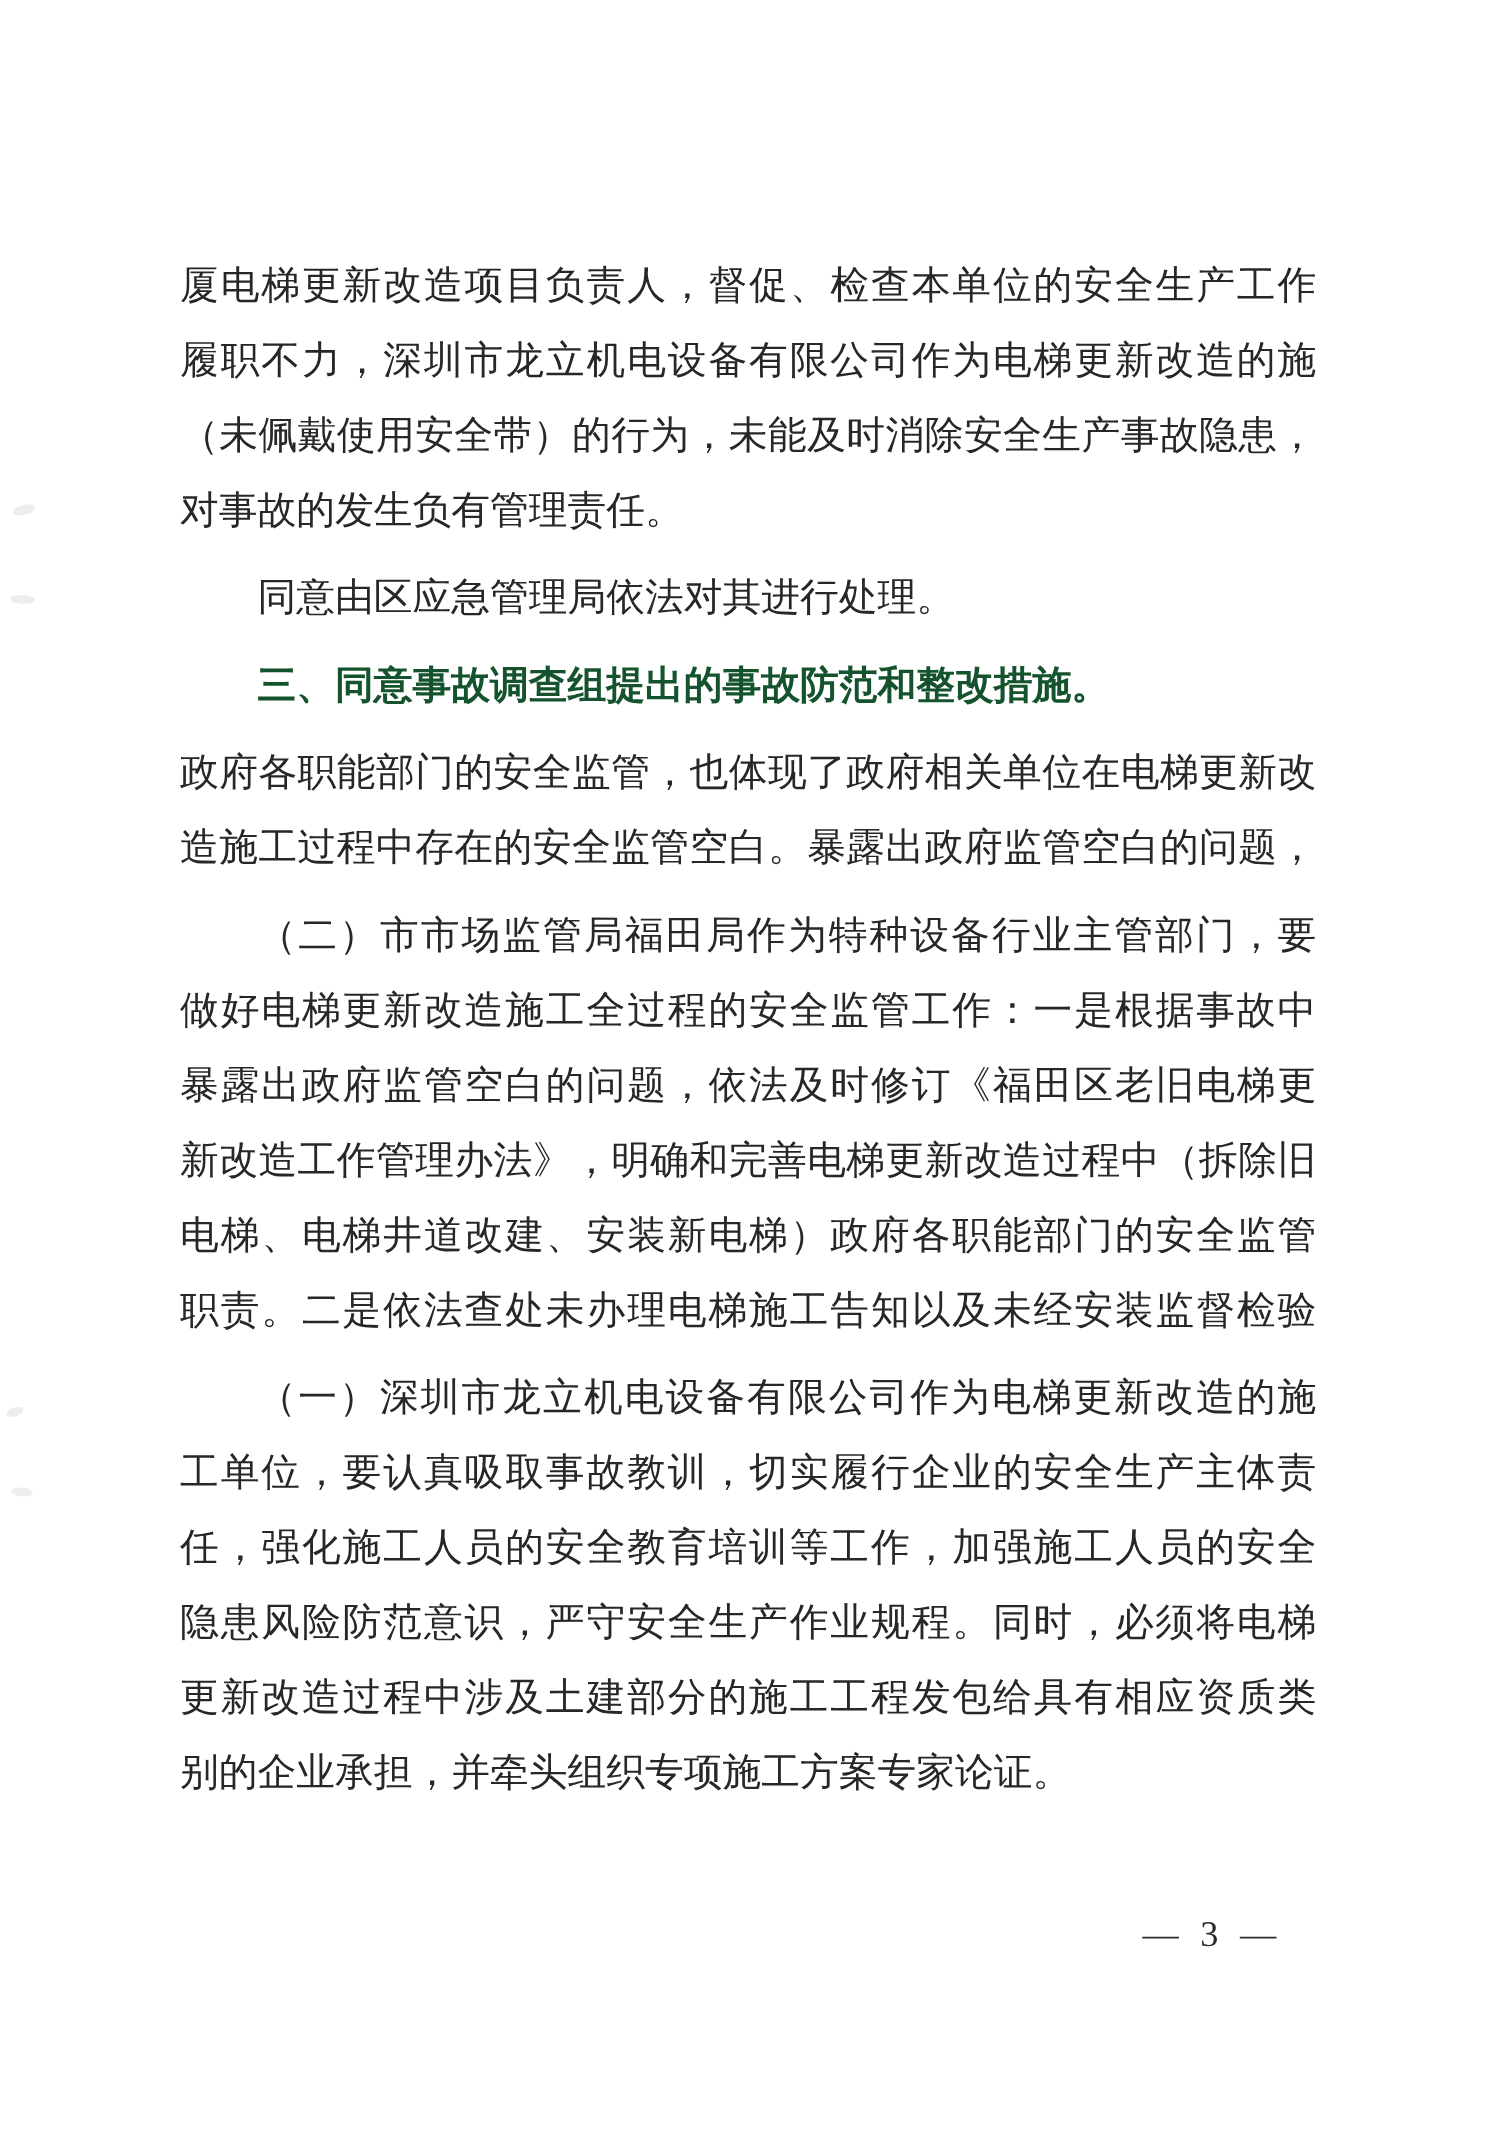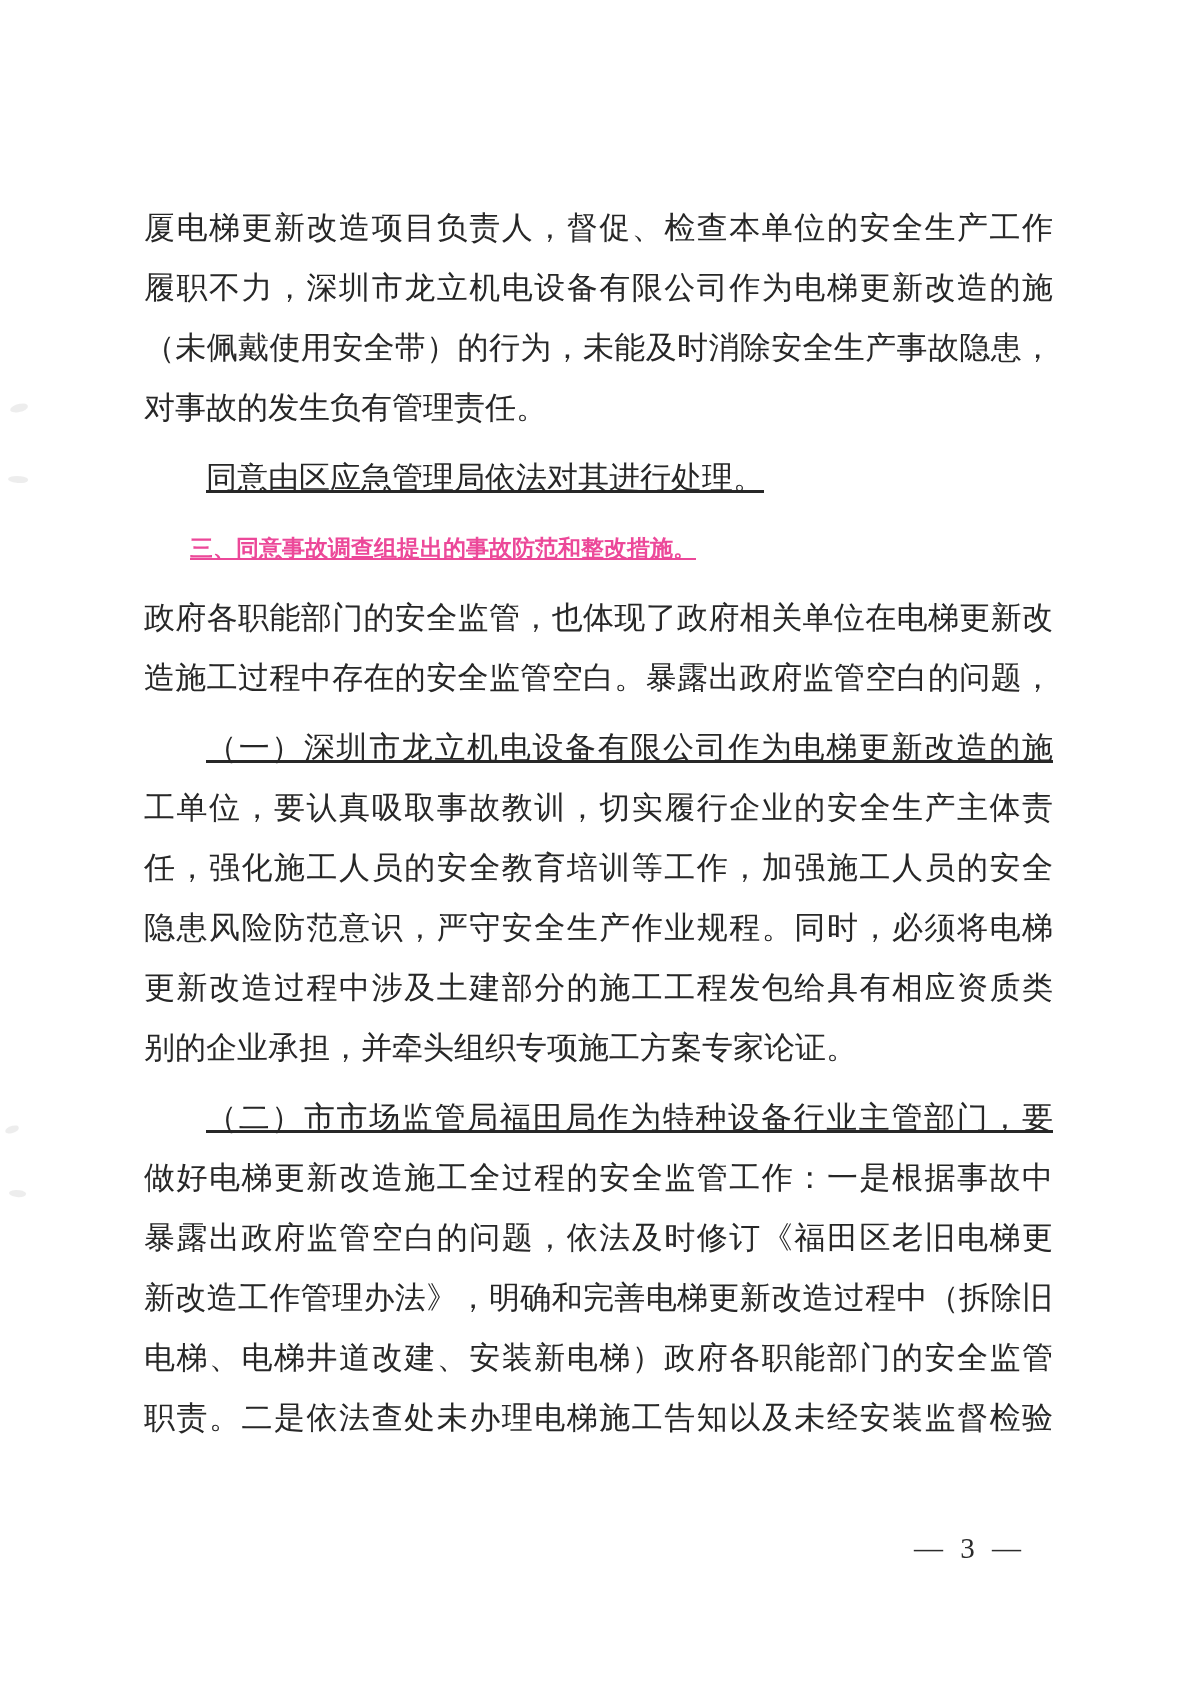--- a/index.html
+++ b/index.html
@@ -42,28 +42,27 @@
     text-align: justify;
     text-align-last: justify;
     text-justify: inter-character;
     white-space: nowrap;
   }
   .line.last {
     text-align-last: left;
   }
   .line.indent {
     text-indent: 2em;
-    text-decoration: underline;
   }
   
   .heading .line {
     font-family: "DejaVu Sans", "Liberation Sans", sans-serif;
     font-weight: 700;
-    color: #ec4899;
-    font-size: 23px;
+    color: #14532d;
+    font-size: 31px;
   }
   
   .pagenum {
     position: absolute;
     left: 900px;
     top: 1532px;
     width: 140px;
     text-align: center;
     font-family: "Liberation Serif", "DejaVu Serif", serif;
     font-size: 29px;
@@ -109,34 +108,34 @@
     <section class="para heading">
       <span class="line indent last">三、同意事故调查组提出的事故防范和整改措施。</span>
     </section>
 
     <section class="para">
       <span class="line">政府各职能部门的安全监管，也体现了政府相关单位在电梯更新改</span>
       <span class="line">造施工过程中存在的安全监管空白。暴露出政府监管空白的问题，</span>
     </section>
 
     <section class="para">
+      <span class="line indent">（二）市市场监管局福田局作为特种设备行业主管部门，要</span>
+      <span class="line">做好电梯更新改造施工全过程的安全监管工作：一是根据事故中</span>
+      <span class="line">暴露出政府监管空白的问题，依法及时修订《福田区老旧电梯更</span>
+      <span class="line">新改造工作管理办法》，明确和完善电梯更新改造过程中（拆除旧</span>
+      <span class="line">电梯、电梯井道改建、安装新电梯）政府各职能部门的安全监管</span>
+      <span class="line">职责。二是依法查处未办理电梯施工告知以及未经安装监督检验</span>
+    </section>
+
+    <section class="para">
       <span class="line indent">（一）深圳市龙立机电设备有限公司作为电梯更新改造的施</span>
       <span class="line">工单位，要认真吸取事故教训，切实履行企业的安全生产主体责</span>
       <span class="line">任，强化施工人员的安全教育培训等工作，加强施工人员的安全</span>
       <span class="line">隐患风险防范意识，严守安全生产作业规程。同时，必须将电梯</span>
       <span class="line">更新改造过程中涉及土建部分的施工工程发包给具有相应资质类</span>
       <span class="line last">别的企业承担，并牵头组织专项施工方案专家论证。</span>
-    </section>
-
-    <section class="para">
-      <span class="line indent">（二）市市场监管局福田局作为特种设备行业主管部门，要</span>
-      <span class="line">做好电梯更新改造施工全过程的安全监管工作：一是根据事故中</span>
-      <span class="line">暴露出政府监管空白的问题，依法及时修订《福田区老旧电梯更</span>
-      <span class="line">新改造工作管理办法》，明确和完善电梯更新改造过程中（拆除旧</span>
-      <span class="line">电梯、电梯井道改建、安装新电梯）政府各职能部门的安全监管</span>
-      <span class="line">职责。二是依法查处未办理电梯施工告知以及未经安装监督检验</span>
     </section>
 
   </main>
 
   <footer class="pagenum">— 3 —</footer>
 
 </div>
 
 </body></html>

